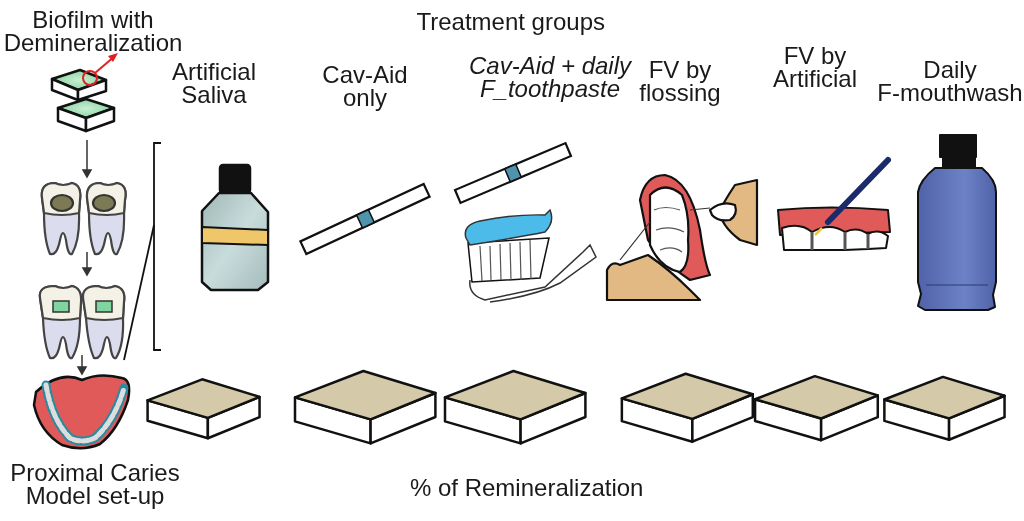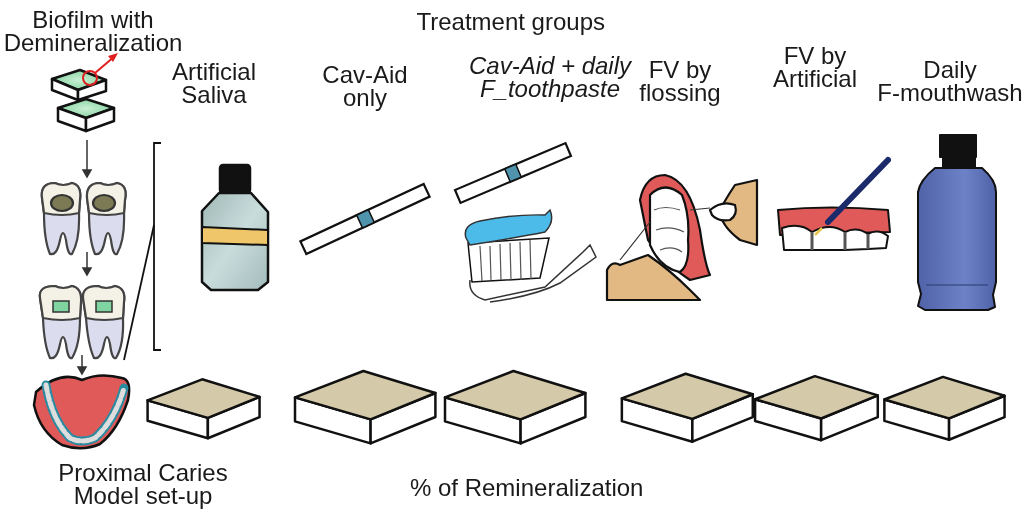--- a/index.html
+++ b/index.html
@@ -35,21 +35,21 @@
 </div>
 <div class="lbl" style="left:755px; top:44px; width:120px;">
   <div>FV by</div>
   <div>Artificial</div>
 </div>
 <div class="lbl" style="left:875px; top:58px; width:150px;">
   <div>Daily</div>
   <div>F-mouthwash</div>
 </div>
 
-<div class="lbl" style="left:0px; top:461px; width:190px;margin-left:48px;">
+<div class="lbl" style="left:0px; top:461px; width:190px;">
   <div>Proximal Caries</div>
   <div>Model set-up</div>
 </div>
 
 <div class="lbl" style="left:410px; top:476px; width:230px;">% of Remineralization</div>
 
 <svg class="art" width="1024" height="521" viewBox="0 0 1024 521">
   <defs>
     <radialGradient id="bioGrad" cx="0.5" cy="0.5" r="0.6">
       <stop offset="0" stop-color="#c8f0d5"></stop>

